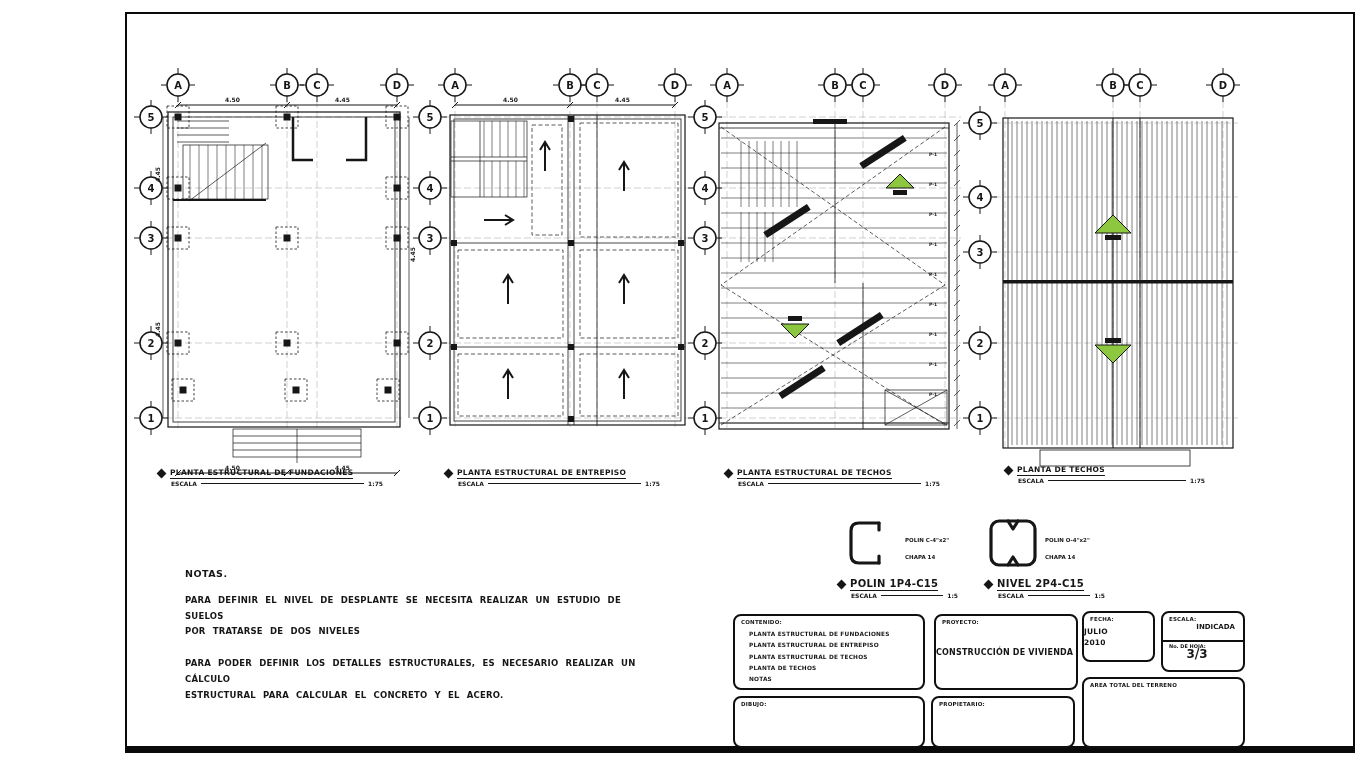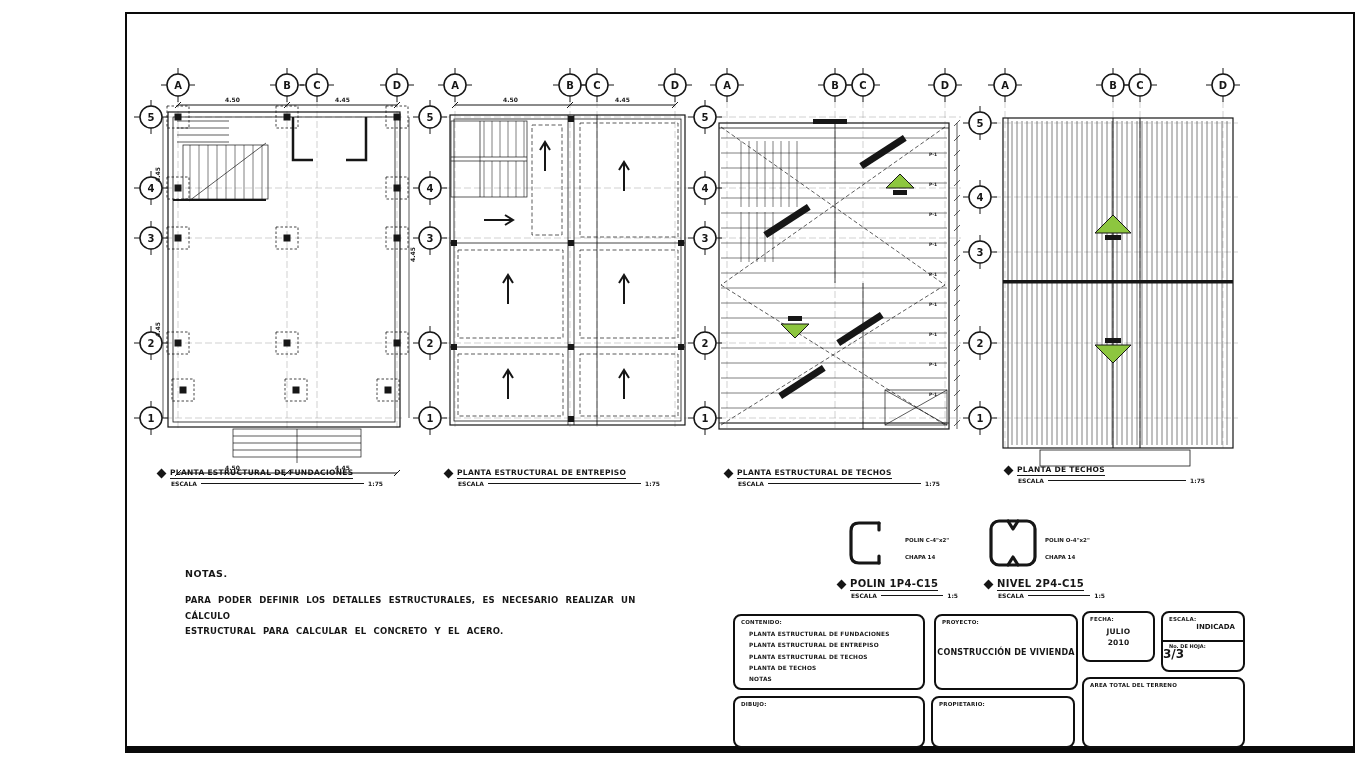--- a/index.html
+++ b/index.html
@@ -39,25 +39,25 @@
   svg.det path,svg.det rect,svg.det line{stroke:#161616;fill:none;stroke-width:3.2;stroke-linecap:round;stroke-linejoin:round;}
   .det-label{position:absolute;font:bold 5.5px "DejaVu Sans",sans-serif;line-height:1.5;white-space:pre-line;}
 
   #notes{position:absolute;left:185px;top:551px;width:470px;}
   #notes h3{margin:17px 0 14px 0;font:bold 9.5px "DejaVu Sans",sans-serif;letter-spacing:.5px;}
   #notes p{margin:0 0 16px 0;font:bold 8.5px "DejaVu Sans",sans-serif;line-height:1.85;word-spacing:4px;letter-spacing:.2px;white-space:pre-line;}
 
   .tb-box{position:absolute;border:2.5px solid #0f0f0f;border-radius:8px;box-sizing:border-box;background:#fff;}
   .tb-label{position:absolute;left:6px;top:3px;font:bold 5.5px "DejaVu Sans",sans-serif;letter-spacing:.2px;}
   .tb-list{position:absolute;left:14px;top:13px;font:bold 5.8px "DejaVu Sans",sans-serif;line-height:1.95;letter-spacing:.2px;}
-  .tb-center{position:absolute;left:0;right:0;top:50%;transform:translateY(-50%);text-align:center;font:bold 8px "DejaVu Sans",sans-serif;letter-spacing:.2px;}
+  .tb-center{position:absolute;left:0;right:0;top:50%;transform:translateY(-50%);font:bold 8px "DejaVu Sans",sans-serif;letter-spacing:.2px;}
   .tb-center.small{font-size:7.5px;white-space:pre-line;line-height:1.5;}
   .tb-divider{position:absolute;left:0;right:0;top:27px;border-top:2.5px solid #0f0f0f;}
   .tb-val-indicada{position:absolute;right:8px;top:10px;font:bold 7px "DejaVu Sans",sans-serif;}
-  .tb-val-hoja{position:absolute;left:0;right:12px;top:34px;font:bold 12px "DejaVu Sans",sans-serif;}
+  .tb-val-hoja{position:absolute;left:0;right:12px;top:34px;text-align:center;font:bold 12px "DejaVu Sans",sans-serif;}
   .tb-hoja-label{position:absolute;left:6px;top:30px;font:bold 5px "DejaVu Sans",sans-serif;}
 </style>
 </head>
 <body>
 
 <div id="stage">
   <div id="frame"></div>
 
   <svg class="plan" style="left:133px;top:57px" width="290" height="445" viewBox="0 0 290 445">
     <g class="grid">
@@ -700,20 +700,22 @@
       </div>
     <div class="pt-r2">
         <span>ESCALA</span>
       <span class="pt-line"></span>
       <span>1:5</span>
       </div>
   </div>
 
   <div id="notes">
     <h3>NOTAS.</h3>
+    <p>PARA DEFINIR EL NIVEL DE DESPLANTE SE NECESITA REALIZAR UN ESTUDIO DE SUELOS
+POR TRATARSE DE DOS NIVELES</p>
     <p>PARA PODER DEFINIR LOS DETALLES ESTRUCTURALES, ES NECESARIO REALIZAR UN CÁLCULO
 ESTRUCTURAL PARA CALCULAR EL CONCRETO Y EL ACERO.</p>
   </div>
 
   <div class="tb-box" style="left:733px;top:614px;width:192px;height:76px">
     <span class="tb-label">CONTENIDO:</span>
     <div class="tb-list">
       <div>PLANTA ESTRUCTURAL DE FUNDACIONES</div>
       <div>PLANTA ESTRUCTURAL DE ENTREPISO</div>
       <div>PLANTA ESTRUCTURAL DE TECHOS</div>

